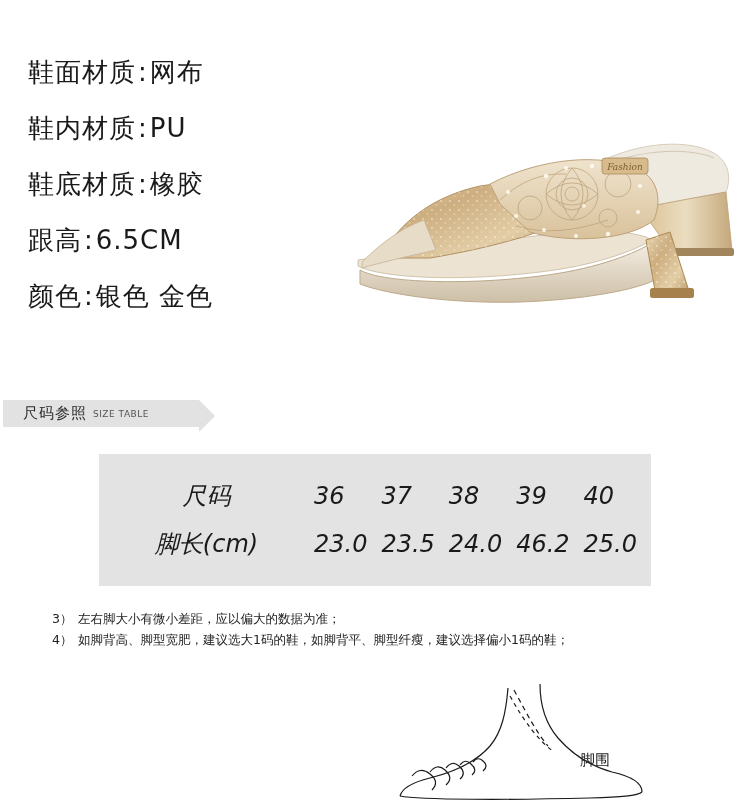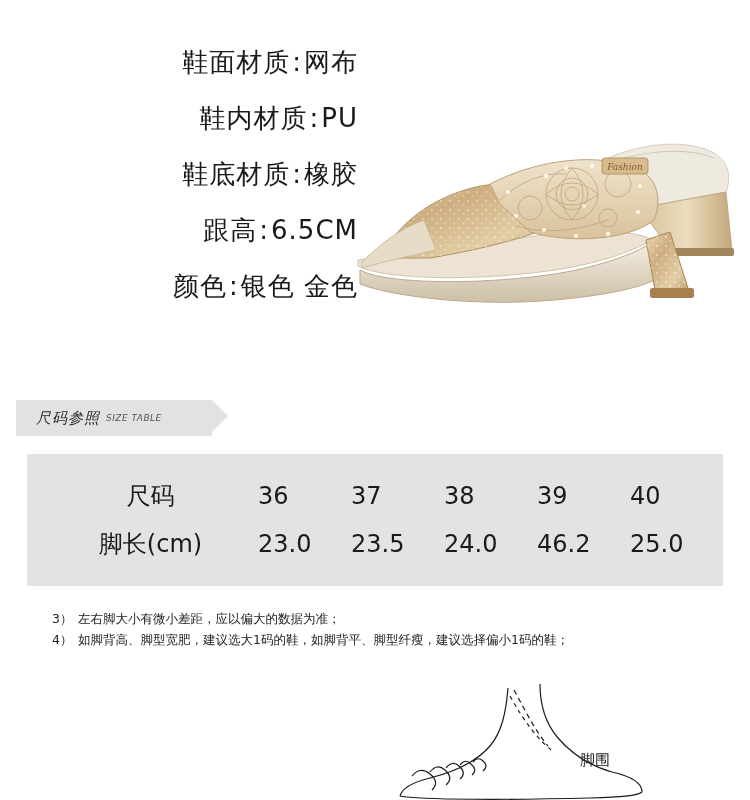--- a/index.html
+++ b/index.html
@@ -16,23 +16,22 @@
   }
 
   
   .spec-section {
     position: relative;
     height: 380px;
   }
   .spec-list {
     position: absolute;
     left: 28px;
-    top: 34px;
+    top: 44px;
     width: 330px;
-    text-align: right;
   }
   .spec-row {
     font-size: 26px;
     color: #1a1a1a;
     line-height: 56px;
     white-space: nowrap;
     letter-spacing: 1px;
   }
   .spec-row .sep {
     padding: 0 2px;
@@ -51,28 +50,27 @@
   }
 
   
   .size-banner-wrap {
     position: relative;
     height: 46px;
     margin-top: 20px;
   }
   .size-banner {
     position: absolute;
-    left: 16px;
+    left: 3px;
     top: 0;
-    height: 36px;
+    height: 27px;
     width: 196px;
     background: #e2e2e2;
     display: flex;
     align-items: center;
-    font-style: italic;
   }
   .size-banner::after {
     content: "";
     position: absolute;
     right: -16px;
     top: 0;
     width: 0;
     height: 0;
     border-top: 16px solid transparent;
     border-bottom: 16px solid transparent;
@@ -87,24 +85,25 @@
   .size-banner .en {
     font-size: 9px;
     color: #555;
     margin-left: 6px;
     letter-spacing: 0.5px;
   }
 
   
   .size-table-wrap {
     margin: 8px auto 0 auto;
-    width: 696px;
+    width: 552px;
     background: #e3e3e3;
-    padding: 18px 0 18px 16px;
+    padding: 18px 0 18px 0;
     box-sizing: border-box;
+    font-style: italic;
   }
   table.size-table {
     width: 100%;
     border-collapse: collapse;
   }
   table.size-table td {
     font-size: 24px;
     color: #1a1a1a;
     text-align: left;
     padding: 8px 0;

